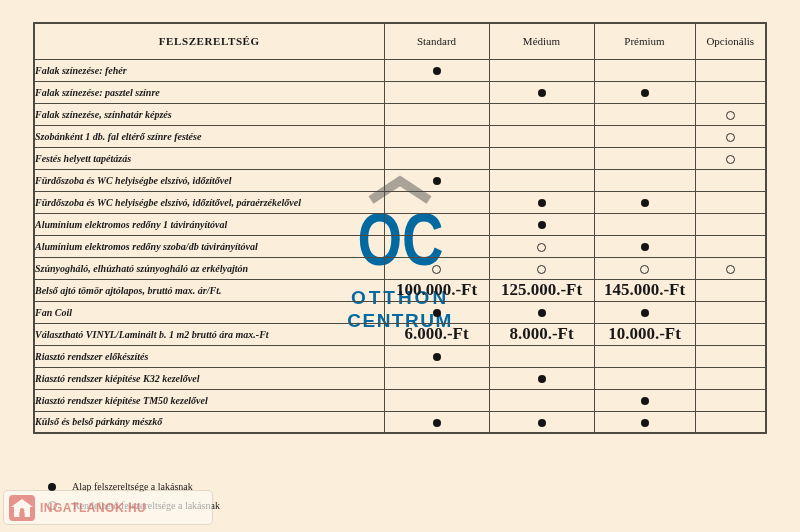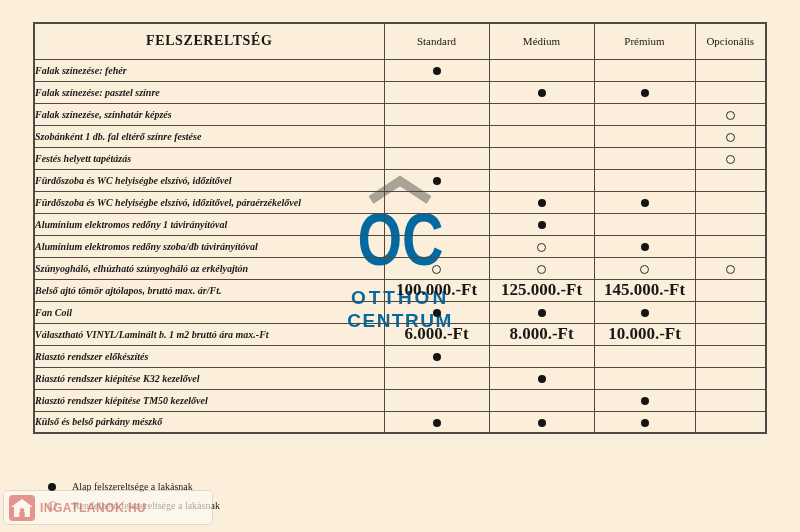--- a/index.html
+++ b/index.html
@@ -27,21 +27,21 @@
     position:absolute; left:33px; top:22px; z-index:2;
     width:732px; border-collapse:collapse; table-layout:fixed;
     border:2px solid #4e4a42;
   }
   table.equip th, table.equip td{
     border:1px solid #4e4a42; padding:0; overflow:hidden; white-space:nowrap;
     background:transparent; color:#181818;
   }
   thead tr{height:36px;}
   tbody tr{height:22px;}
-  th.feat-head{font-size:14px; font-weight:bold; letter-spacing:0.6px; }
+  th.feat-head{font-size:11px; font-weight:bold; letter-spacing:0.6px; }
   th.colhead{font-size:11px; font-weight:normal; }
   td.feat{
     font-size:10px; font-weight:bold; font-style:italic;
     padding-left:6px; text-align:left;
   }
   td.mark{text-align:center; vertical-align:middle;}
   td.price{font-size:17px; font-weight:bold;}
   .dot{
     display:inline-block; width:8px; height:8px; border-radius:50%;
     background:#141414; vertical-align:middle;

